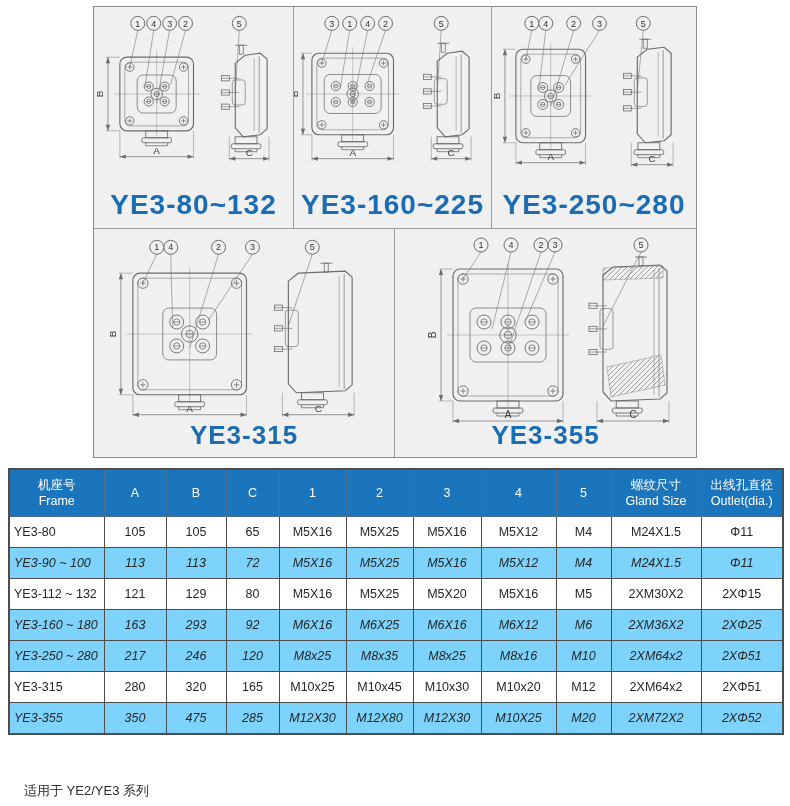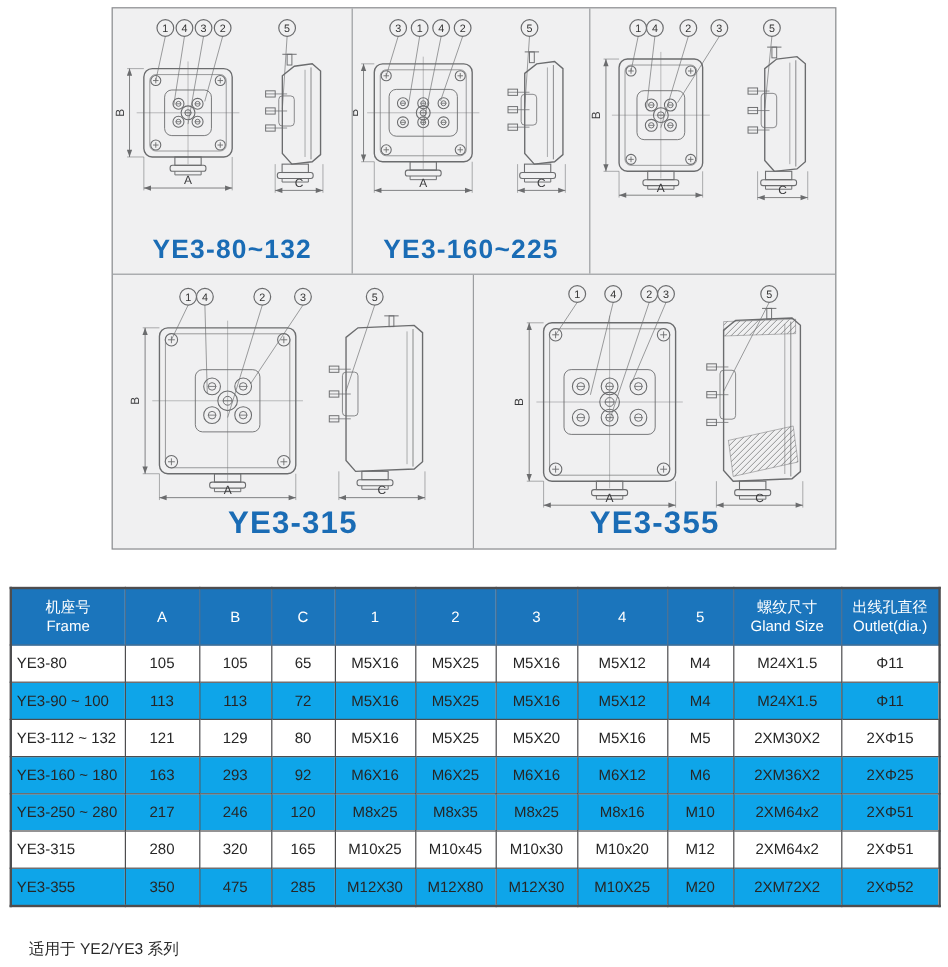--- a/index.html
+++ b/index.html
@@ -21,40 +21,40 @@
   .drow.top .dcell.c1{width:199px;}
   .drow.top .dcell.c2{width:198px;}
   .drow.top .dcell.c3{flex:1;}
   .drow.bottom .dcell.c1{width:300px;}
   .drow.bottom .dcell.c2{flex:1;}
   svg.drawing{display:block;margin:0 auto;}
   .cell-title{
     position:absolute;left:0;right:0;text-align:center;
     color:#1A6CB5;font-weight:bold;letter-spacing:1px;
   }
-  .drow.top .cell-title{bottom:7px;font-size:22px;}
+  .drow.top .cell-title{bottom:7px;font-size:28px;}
   .drow.bottom .cell-title{bottom:6px;font-size:26px;}
   
   table.spec-table{
-    position:absolute;left:8px;top:489px;width:774px;
+    position:absolute;left:8px;top:468px;width:774px;
     border-collapse:collapse;table-layout:fixed;
     border:2px solid #4D4D4F;
   }
   table.spec-table th{
     background:#1B75BC;color:#ffffff;font-weight:normal;
     font-size:12.5px;line-height:1.3;white-space:pre-line;
     height:42px;text-align:center;vertical-align:middle;
     border:1px solid #4D6E8E;padding:2px 1px;
   }
   table.spec-table td{
     font-size:12.5px;color:#262626;text-align:center;vertical-align:middle;
     height:30px;border:1px solid #4D4D4F;background:#ffffff;padding:0 2px;
     white-space:nowrap;overflow:hidden;
   }
-  table.spec-table tr.alt td{background:#0ea5e9;}
+  table.spec-table tr.alt td{background:#7dd3fc;font-style:italic;}
   table.spec-table td.frame{text-align:left;padding-left:4px;}
   
   .footnote{
     position:absolute;left:8px;top:782px;font-size:13px;color:#2B2B2B;margin-left:16px;
   }
 </style>
 </head>
 <body>
 
 <div class="diagram-panel">
@@ -362,20 +362,21 @@
               <text fill="#333" font-size="9" font-family="&quot;Liberation Sans&quot;,sans-serif" x="82" y="19.2" text-anchor="middle">2</text>
               <line x1="108" y1="23" x2="73" y2="78.5" stroke="#6B6C6E" stroke-width="0.55"></line>
               <circle cx="108" cy="16" r="7" fill="#F0F0F1" stroke="#6B6C6E" stroke-width="1"></circle>
               <text fill="#333" font-size="9" font-family="&quot;Liberation Sans&quot;,sans-serif" x="108" y="19.2" text-anchor="middle">3</text>
               <line x1="152" y1="23" x2="146" y2="83.2" stroke="#6B6C6E" stroke-width="0.55"></line>
               <circle cx="152" cy="16" r="7" fill="#F0F0F1" stroke="#6B6C6E" stroke-width="1"></circle>
               <text fill="#333" font-size="9" font-family="&quot;Liberation Sans&quot;,sans-serif" x="152" y="19.2" text-anchor="middle">5</text>
             </g>
           </g>
         </svg>
+      <div class="cell-title">YE3-250~280</div>
     </div>
   </div>
   <div class="drow bottom">
     <div class="dcell c1">
       <svg class="drawing" width="299" height="200" viewBox="0 0 300 200">
           <g>
             <g>
               <rect x="38" y="44" width="114" height="122" rx="7" fill="none" stroke="#6B6C6E" stroke-width="1.15"></rect>
               <rect x="43" y="49" width="104" height="112" rx="5" fill="none" stroke="#6B6C6E" stroke-width="0.55"></rect>
               <line x1="32" y1="105" x2="158" y2="105" stroke="#6B6C6E" stroke-width="0.35"></line>

